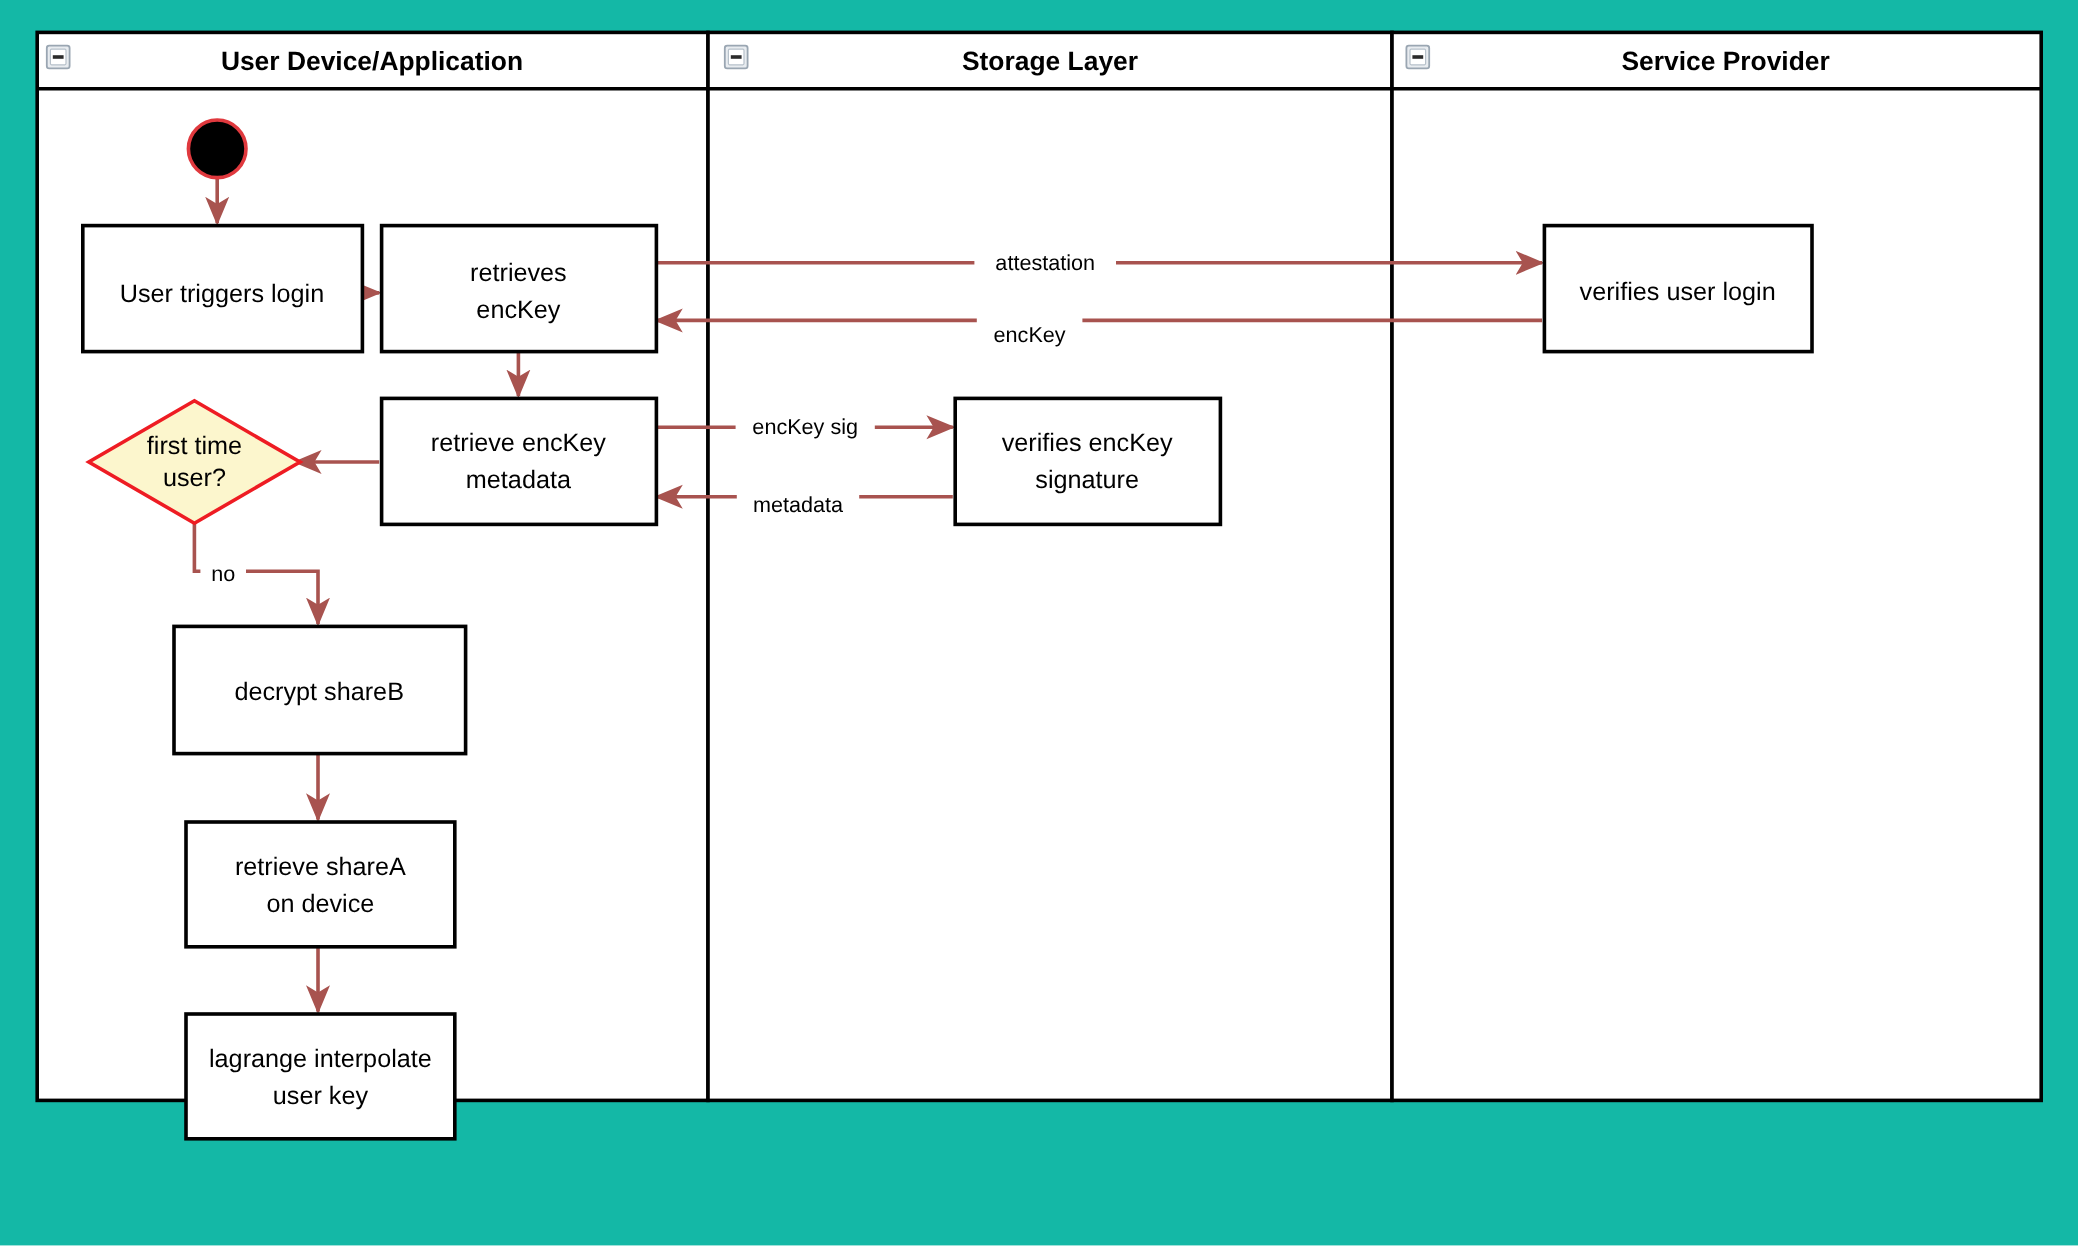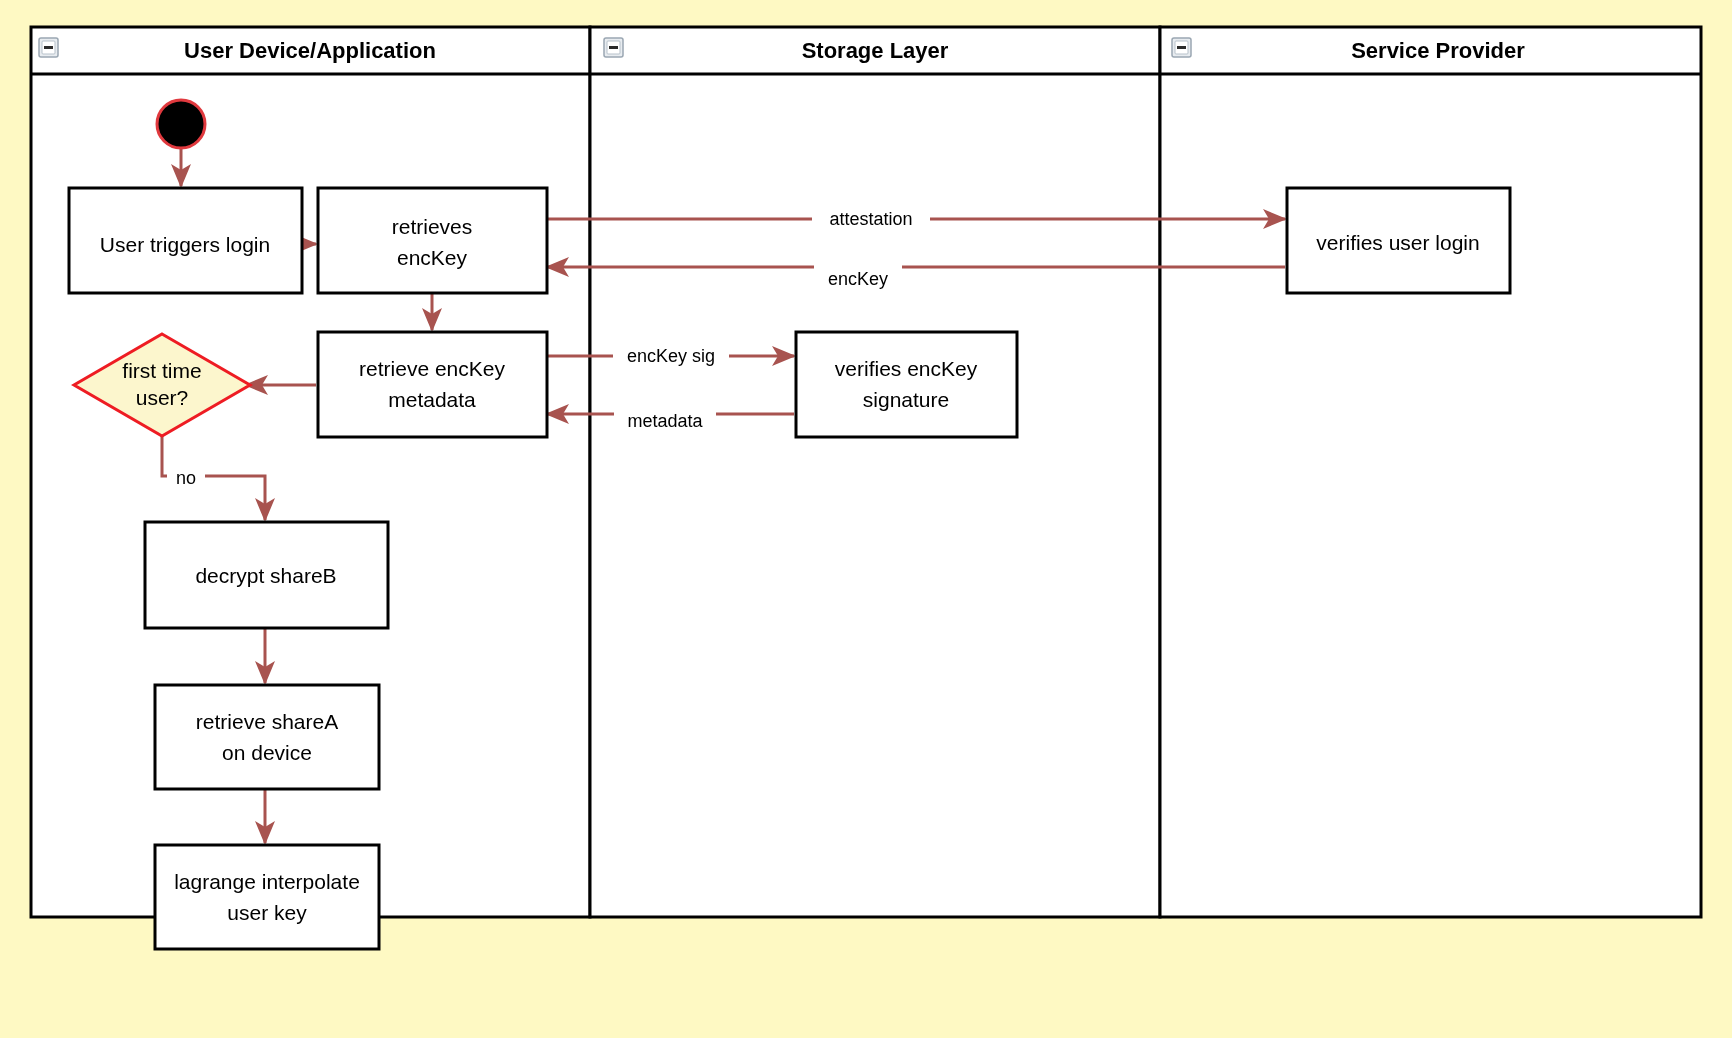--- a/index.html
+++ b/index.html
@@ -6,21 +6,21 @@
   html, body {
     margin: 0;
     padding: 0;
     background: #ffffff;
     font-family: "Liberation Sans", sans-serif;
   }
   #stage {
     position: relative;
     width: 1732px;
     height: 1038px;
-    background: #fef9c3;
+    background: #14b8a6;
     overflow: hidden;
   }
   #diagram-svg {
     position: absolute;
     left: 0;
     top: 0;
     width: 1732px;
     height: 1038px;
   }
   .lane-title {

